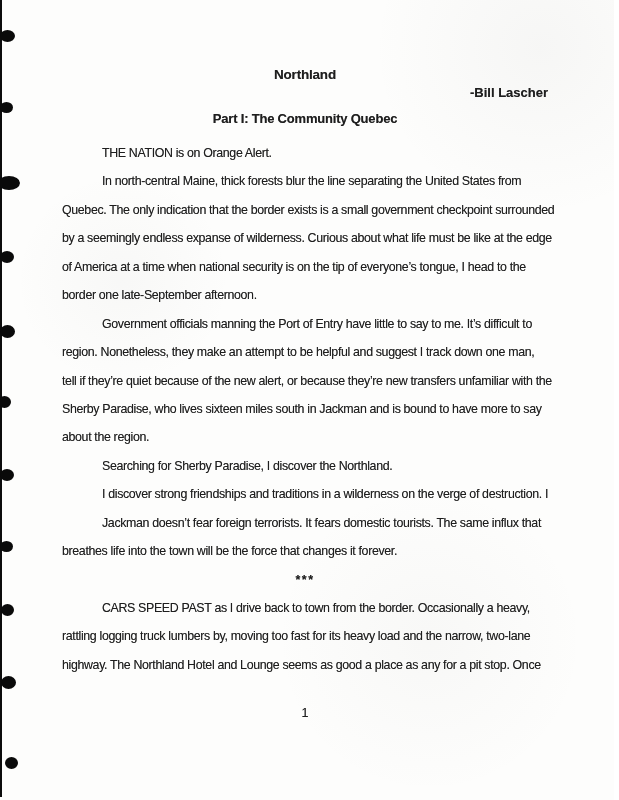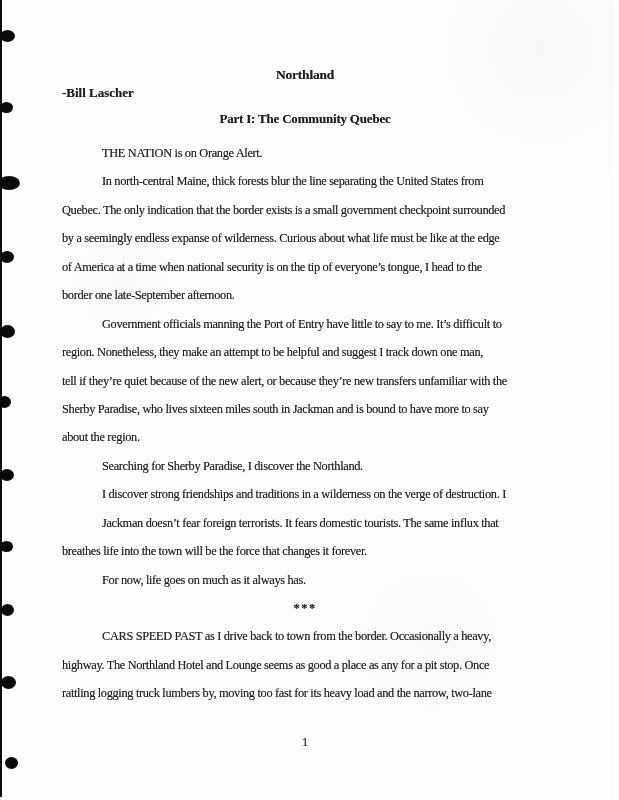--- a/index.html
+++ b/index.html
@@ -6,21 +6,21 @@
   .sheet {
     position: relative;
     width: 614px;
     height: 800px;
     background-color: #fdfdfc;
     background-image:
       radial-gradient(circle at 88% 6%,  rgba(120,120,115,0.05), transparent 18%),
       radial-gradient(circle at 20% 35%, rgba(120,120,115,0.04), transparent 15%),
       radial-gradient(circle at 70% 80%, rgba(120,120,115,0.04), transparent 20%);
     overflow: hidden;
-    font-family: Liberation Serif, serif;
+    font-family: Liberation Sans, sans-serif;
     color: #1e1e1e;
   }
   .edge-line {
     position: absolute;
     left: 0; top: 0;
     width: 2px; height: 797px;
     background: #0c0c0c;
   }
   .hole {
     position: absolute;
@@ -36,20 +36,21 @@
     padding-top: 67px;
     text-align: center;
     font-weight: bold;
     font-size: 13.5px;
     line-height: 16px;
     letter-spacing: -0.2px;
     text-shadow: 0 0 0.6px rgba(25,25,25,0.55);
   }
   .byline {
     margin-top: 2px;
+    text-align: right;
     font-weight: bold;
     font-size: 13px;
     line-height: 16px;
     text-shadow: 0 0 0.6px rgba(25,25,25,0.55);
   }
   .part-heading {
     margin-top: 9px;
     text-align: center;
     font-weight: bold;
     font-size: 13px;
@@ -128,27 +129,24 @@
         <div class="para">
           <div class="line indent">Searching for Sherby Paradise, I discover the Northland.</div>
         </div>
         <div class="para">
           <div class="line indent">I discover strong friendships and traditions in a wilderness on the verge of destruction. I</div>
         </div>
         <div class="para">
           <div class="line indent">Jackman doesn’t fear foreign terrorists. It fears domestic tourists. The same influx that</div>
           <div class="line">breathes life into the town will be the force that changes it forever.</div>
         </div>
-        <div class="para">
-          <div class="line indent">For now, life goes on much as it always has.</div>
-        </div>
         <div class="para break">
           <div class="line">***</div>
         </div>
         <div class="para">
           <div class="line indent">CARS SPEED PAST as I drive back to town from the border. Occasionally a heavy,</div>
+          <div class="line">rattling logging truck lumbers by, moving too fast for its heavy load and the narrow, two-lane</div>
           <div class="line">highway. The Northland Hotel and Lounge seems as good a place as any for a pit stop. Once</div>
-          <div class="line">rattling logging truck lumbers by, moving too fast for its heavy load and the narrow, two-lane</div>
         </div>
       </div>
     <div class="page-number">1</div>
   </div>
 </div>
 
 </body></html>

